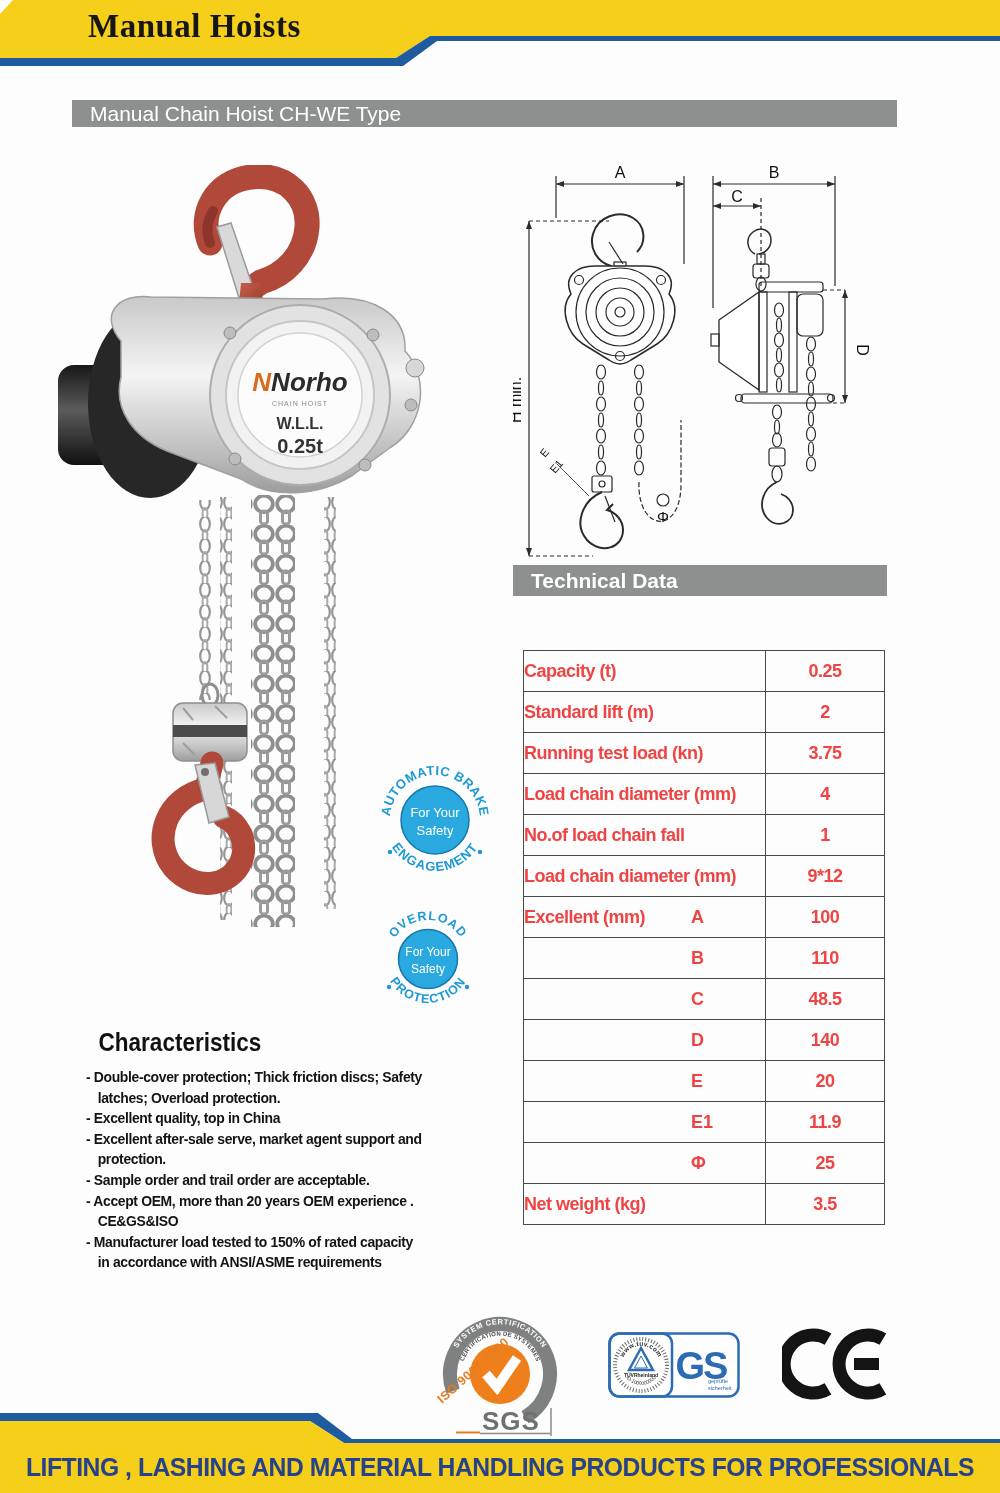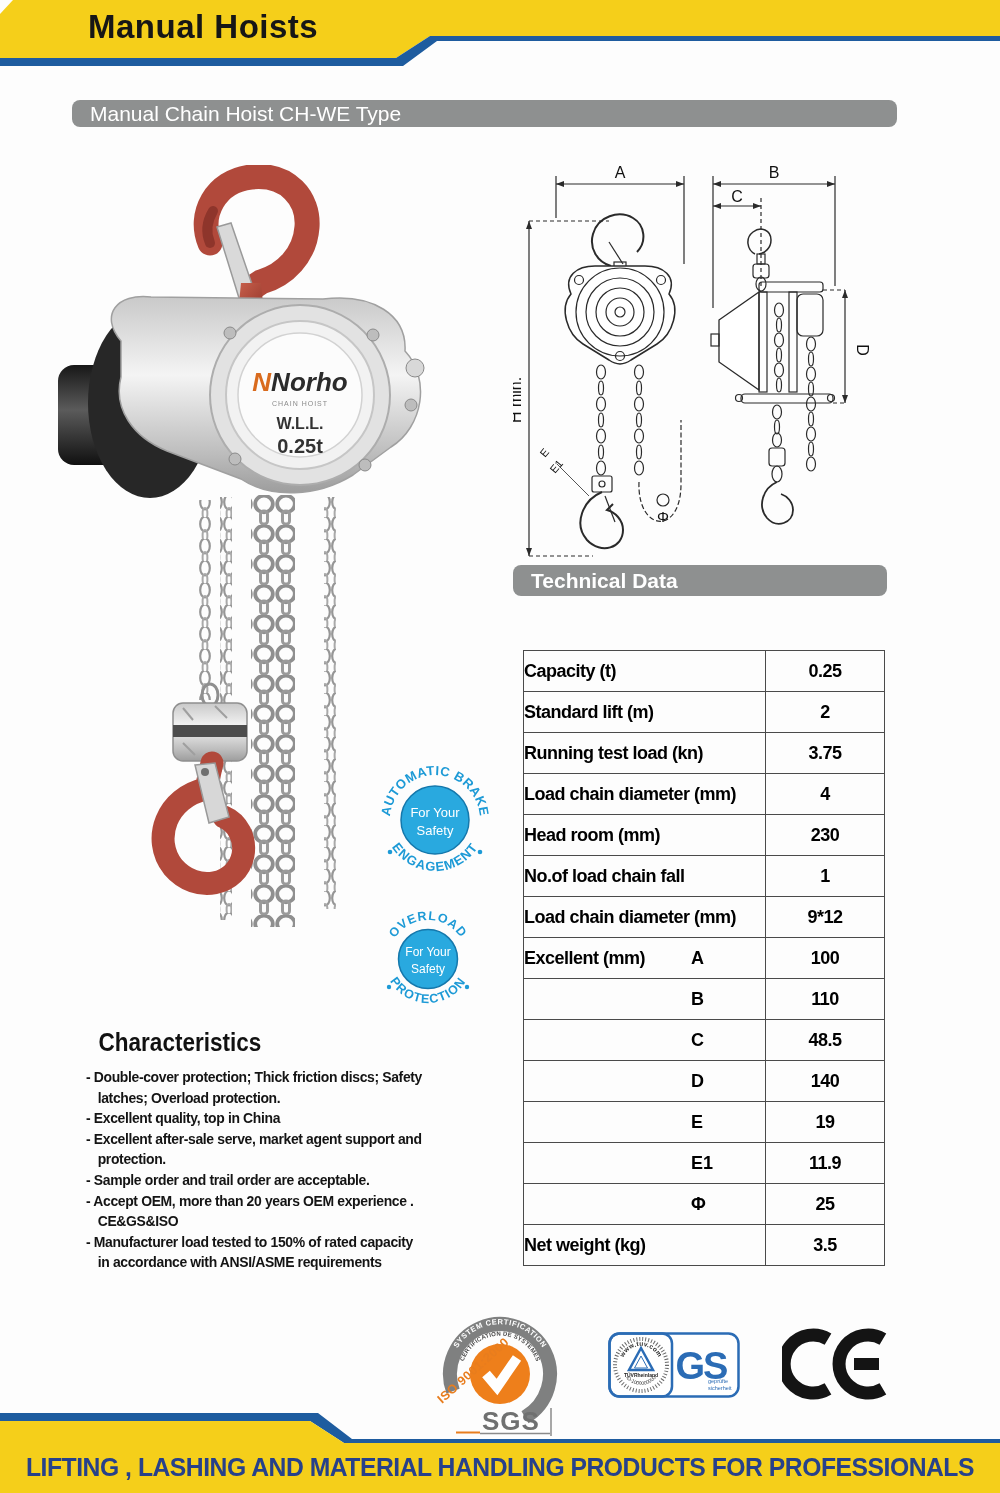--- a/index.html
+++ b/index.html
@@ -1,27 +1,27 @@
 <!DOCTYPE html>
 <html><head>
 <meta charset="utf-8">
 <style>
   html,body{margin:0;padding:0;background:#e9e9e9;}
   .page{position:relative;width:1000px;height:1493px;background:#fdfdfd;overflow:hidden;
         font-family:"Liberation Sans",sans-serif;}
   .abs{position:absolute;}
   
-  .hdr-title{left:88px;top:8px;font-size:33px;font-weight:600;color:#161616;letter-spacing:.5px;}
+  .hdr-title{left:88px;top:8px;font-size:33px;font-weight:600;color:#161616;letter-spacing:.5px;font-family:Liberation Serif, serif;}
   .graybar{background:#8E9090;color:#ffffff;font-size:21px;display:flex;align-items:center;
-           padding-left:18px;box-sizing:border-box;border-radius:8px;}
+           padding-left:18px;box-sizing:border-box;}
   .bar1{left:72px;top:100px;width:825px;height:27px;}
   .bar2{left:513px;top:565px;width:374px;height:31px;font-weight:bold;}
   
   table.tech{position:absolute;left:523px;top:650px;border-collapse:collapse;table-layout:fixed;width:359px;}
-  table.tech td{border:1px solid #4a4a4a;height:40px;font-size:18px;font-weight:bold;color:#000000;
+  table.tech td{border:1px solid #4a4a4a;height:40px;font-size:18px;font-weight:bold;color:#ef4444;
                 letter-spacing:-0.5px;padding:0;}
   td.lbl{width:241px;padding-left:13px;position:relative;}
   td.lbl .dimletter{position:absolute;left:167px;top:50%;transform:translateY(-50%);letter-spacing:0;}
   td.val{width:118px;text-align:center;letter-spacing:0;}
   
   .chars{left:86px;top:1028px;width:480px;transform:scaleX(0.9);transform-origin:left top;}
   .chars h2{margin:0 0 10px 14px;font-size:25px;font-weight:bold;color:#111;}
   .char-line{font-size:15.5px;font-weight:bold;color:#141414;line-height:20.6px;letter-spacing:-0.4px;white-space:nowrap;}
   .char-line.cont{padding-left:13px;}
   
@@ -260,24 +260,20 @@
         </tr>
     <tr>
           <td class="lbl"><span>Running test load (kn)</span><span class="dimletter"></span></td>
           <td class="val">3.75</td>
         </tr>
     <tr>
           <td class="lbl"><span>Load chain diameter (mm)</span><span class="dimletter"></span></td>
           <td class="val">4</td>
         </tr>
     <tr>
-          <td class="lbl"><span>Head room (mm)</span><span class="dimletter"></span></td>
-          <td class="val">230</td>
-        </tr>
-    <tr>
           <td class="lbl"><span>No.of load chain fall</span><span class="dimletter"></span></td>
           <td class="val">1</td>
         </tr>
     <tr>
           <td class="lbl"><span>Load chain diameter (mm)</span><span class="dimletter"></span></td>
           <td class="val">9*12</td>
         </tr>
     <tr>
           <td class="lbl"><span>Excellent (mm)</span><span class="dimletter">A</span></td>
           <td class="val">100</td>
@@ -289,21 +285,21 @@
     <tr>
           <td class="lbl"><span></span><span class="dimletter">C</span></td>
           <td class="val">48.5</td>
         </tr>
     <tr>
           <td class="lbl"><span></span><span class="dimletter">D</span></td>
           <td class="val">140</td>
         </tr>
     <tr>
           <td class="lbl"><span></span><span class="dimletter">E</span></td>
-          <td class="val">19</td>
+          <td class="val">20</td>
         </tr>
     <tr>
           <td class="lbl"><span></span><span class="dimletter">E1</span></td>
           <td class="val">11.9</td>
         </tr>
     <tr>
           <td class="lbl"><span></span><span class="dimletter">Φ</span></td>
           <td class="val">25</td>
         </tr>
     <tr>

